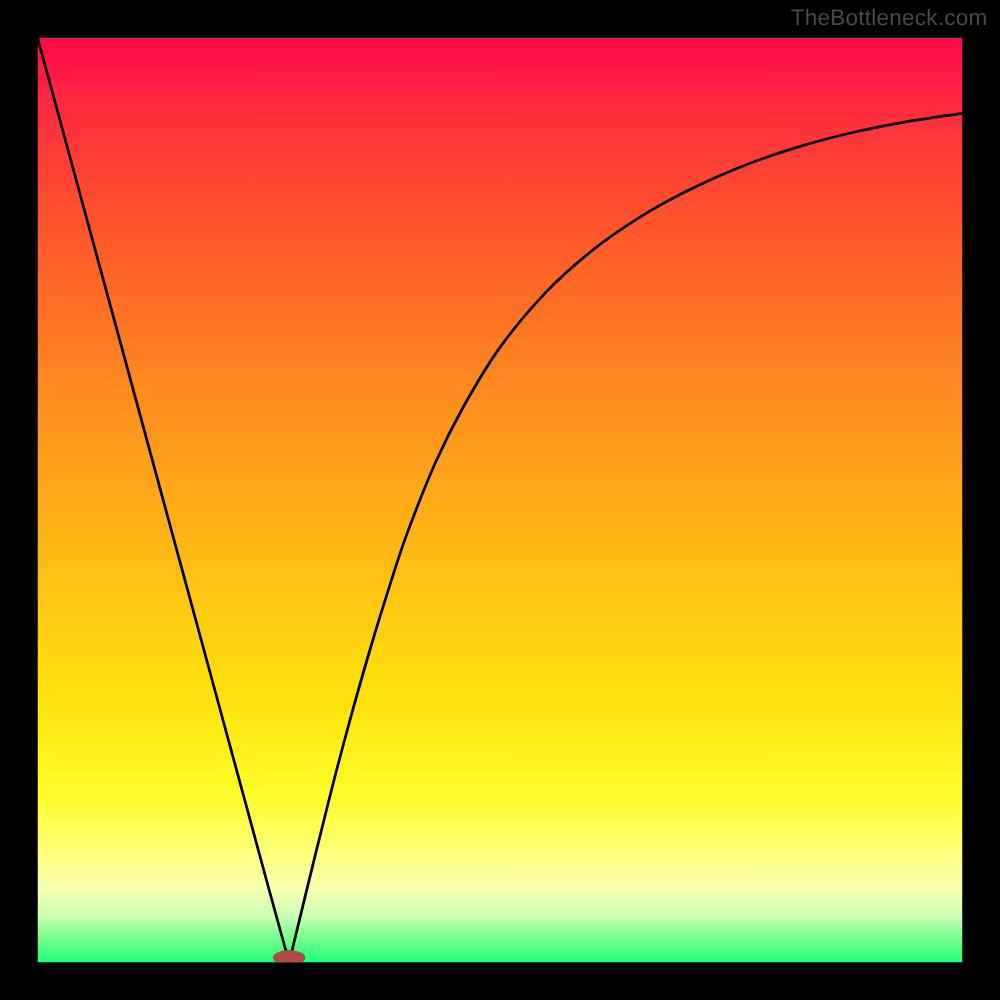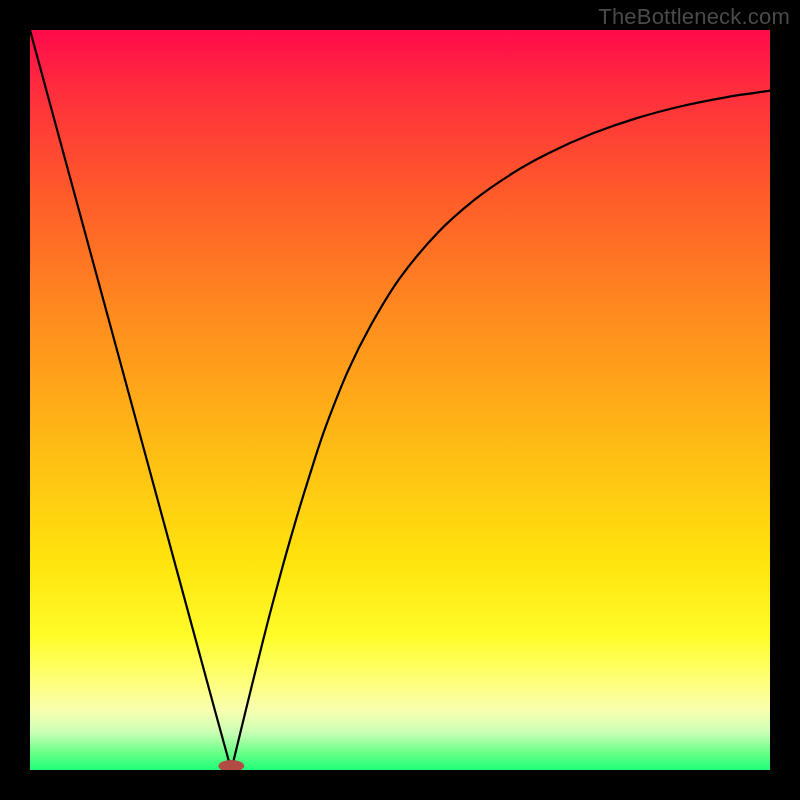--- a/index.html
+++ b/index.html
@@ -41,21 +41,21 @@
       #c8ffb4 95%,
       #6fff8a 97.5%,
       #1fff77 100%
     );
   }
   .watermark {
     position: absolute;
     top: 4px;
     right: 10px;
     color: #4a4a4a;
-    font-size: 22px;
+    font-size: 18px;
     font-weight: 500;
     letter-spacing: 0.2px;
     user-select: none;
   }
   svg.curve {
     position: absolute;
     left: 0; top: 0;
     width: 740px;
     height: 740px;
   }

